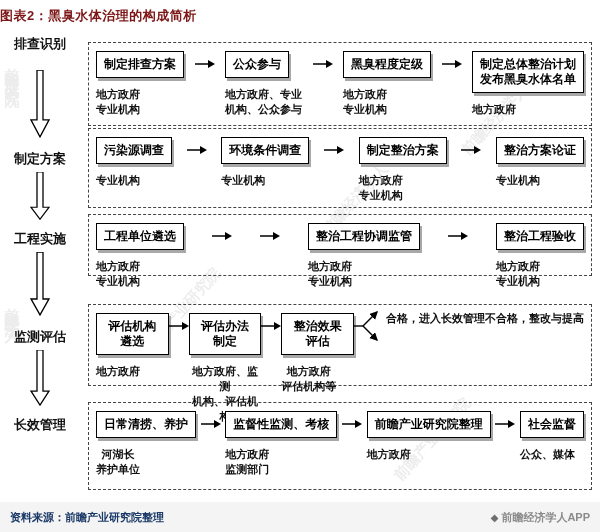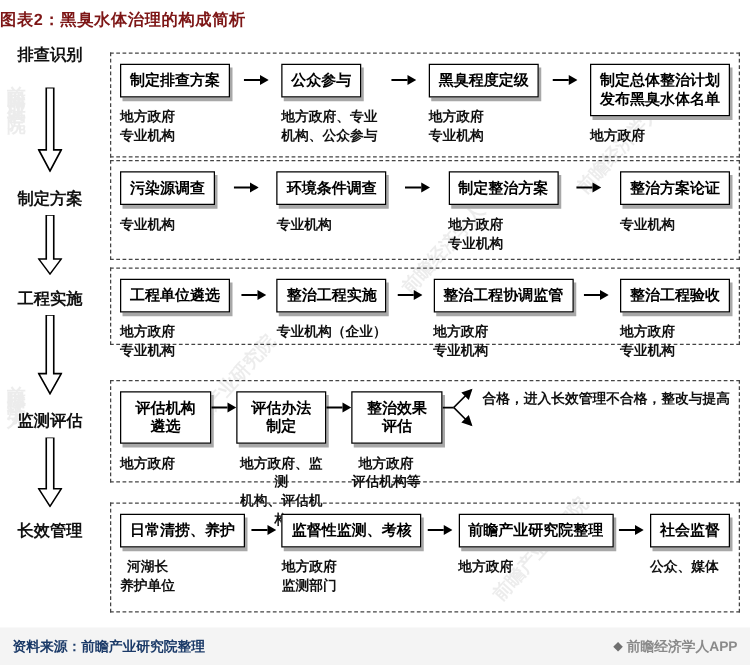--- a/index.html
+++ b/index.html
@@ -149,24 +149,20 @@
   <div class="row row3">
     <div class="group">
       <div class="box">工程单位遴选</div>
       <div class="sub">地方政府
 专业机构</div>
     </div>
     <svg class="harrow" width="20" height="10">
         <line x1="0" y1="5" x2="13" y2="5" stroke="#000" stroke-width="1.5"></line>
         <polygon points="13,1 20,5 13,9" fill="#000"></polygon>
       </svg>
-    <div class="group">
-      <div class="box">整治工程实施</div>
-      <div class="sub">专业机构（企业）</div>
-    </div>
     <svg class="harrow" width="20" height="10">
         <line x1="0" y1="5" x2="13" y2="5" stroke="#000" stroke-width="1.5"></line>
         <polygon points="13,1 20,5 13,9" fill="#000"></polygon>
       </svg>
     <div class="group">
       <div class="box">整治工程协调监管</div>
       <div class="sub">地方政府
 专业机构</div>
     </div>
     <svg class="harrow" width="20" height="10">

